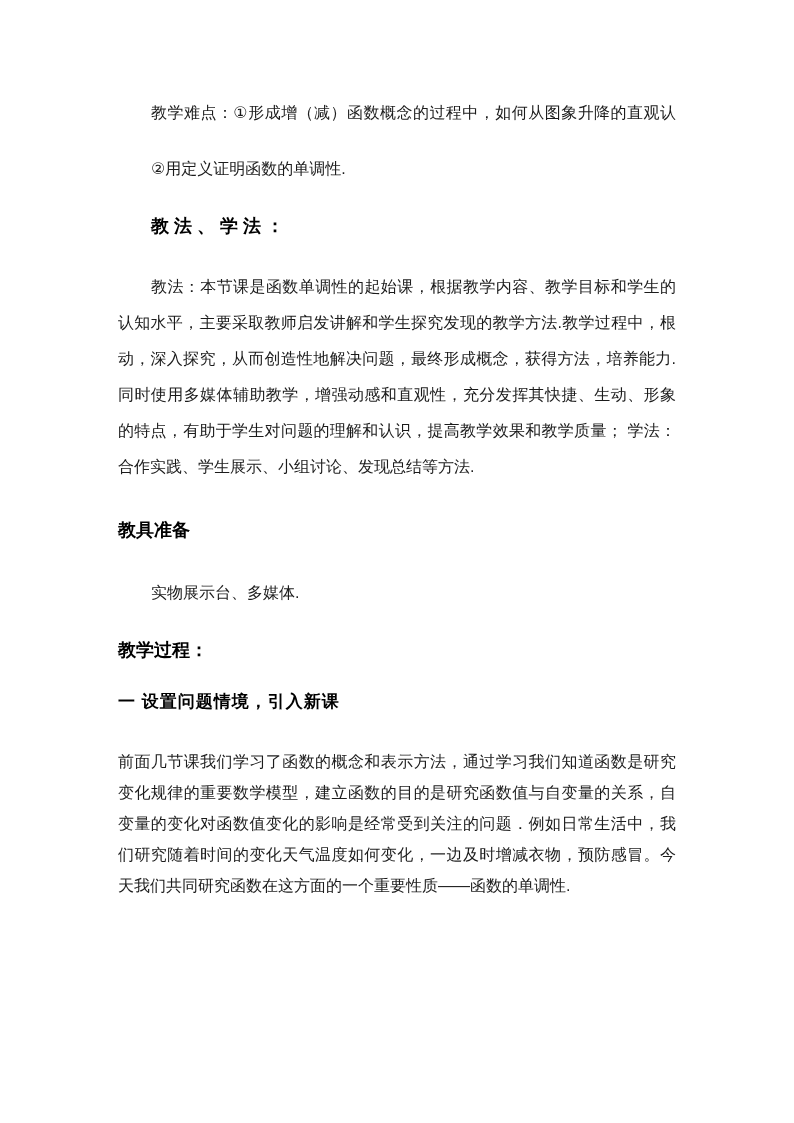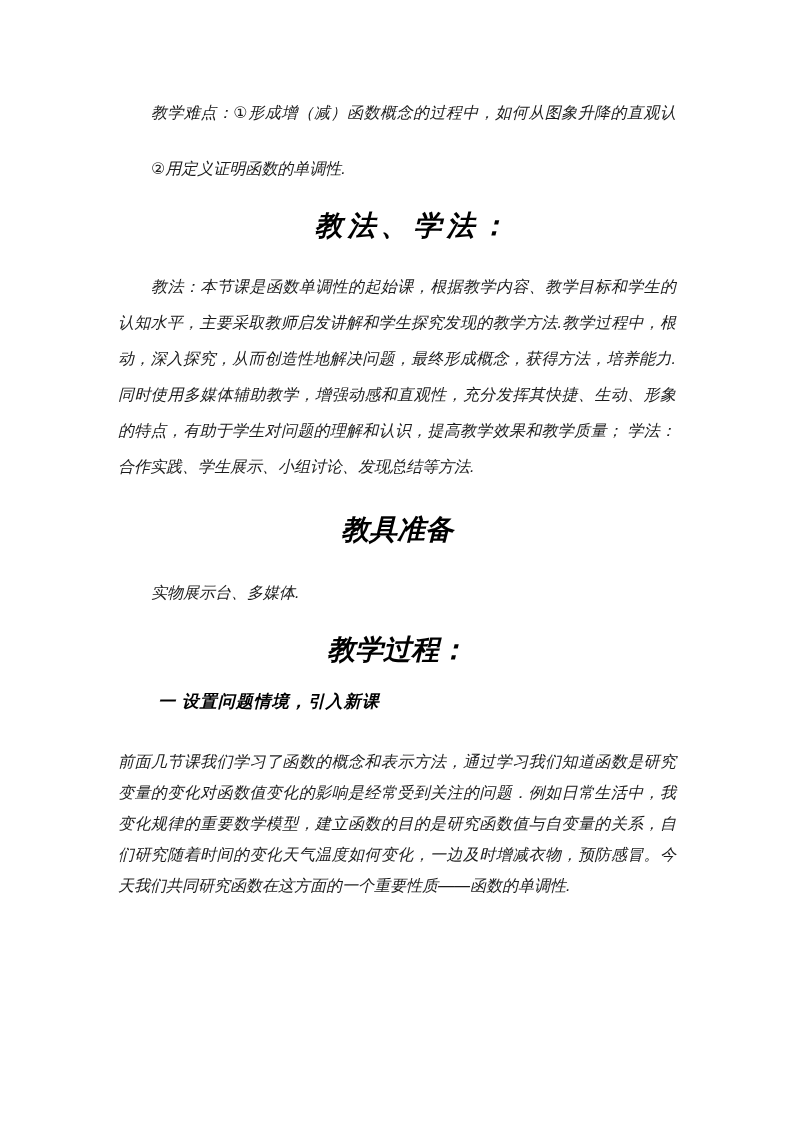--- a/index.html
+++ b/index.html
@@ -8,21 +8,20 @@
     background: #ffffff;
   }
   .page {
     position: relative;
     width: 794px;
     height: 1123px;
     background: #ffffff;
     color: #1b1b1b;
     font-family: "Liberation Sans", "DejaVu Sans", sans-serif;
     overflow: hidden;
-    font-style: italic;
   }
   .content {
     padding: 95px 118px 0 118px;
   }
   .para { margin: 0; }
   .line {
     font-size: 16px;
     line-height: 36px;
     color: #1b1b1b;
     white-space: pre-wrap;
@@ -34,33 +33,32 @@
   }
   .indent { padding-left: 33px; }
   .fill.indent { padding-left: 0; text-indent: 33px; }
 
   .sec-p2        { margin-top: 20px; }
   .sec-h-methods { margin-top: 24px; }
   .sec-p-methods { margin-top: 28px; }
   .sec-h-tools   { margin-top: 30px; }
   .sec-p-tools   { margin-top: 30px; }
   .sec-h-process { margin-top: 24px; }
-  .sec-h-sect1   { margin-top: 24px; margin-left: 40px; }
+  .sec-h-sect1   { margin-top: 24px; }
   .sec-p-intro   { margin-top: 31px; }
 
   .sec-p-intro .line { line-height: 31px; }
 
   .hd {
     font-weight: 700;
     color: #000000;
   }
   .hd-lg {
-    font-size: 28px;
+    font-size: 18px;
     line-height: 30px;
-    text-align: center;
   }
   .hd-methods {
     padding-left: 33px;
     letter-spacing: 5px;
   }
   .hd-sub {
     font-size: 17px;
     line-height: 26px;
     letter-spacing: 1px;
   }
@@ -95,20 +93,20 @@
     <div class="para sec-p-tools">
       <div class="line indent">实物展示台、多媒体.</div>
     </div>
 
     <div class="hd hd-lg sec-h-process">教学过程：</div>
 
     <div class="hd hd-sub sec-h-sect1">一 设置问题情境，引入新课</div>
 
     <div class="para sec-p-intro">
       <div class="line fill">前面几节课我们学习了函数的概念和表示方法，通过学习我们知道函数是研究</div>
+      <div class="line fill">变化规律的重要数学模型，建立函数的目的是研究函数值与自变量的关系，自</div>
       <div class="line fill">变量的变化对函数值变化的影响是经常受到关注的问题．例如日常生活中，我</div>
-      <div class="line fill">变化规律的重要数学模型，建立函数的目的是研究函数值与自变量的关系，自</div>
       <div class="line fill">们研究随着时间的变化天气温度如何变化，一边及时增减衣物，预防感冒。今</div>
       <div class="line">天我们共同研究函数在这方面的一个重要性质——函数的单调性.</div>
     </div>
 
   </div>
 </div>
 
 </body></html>

